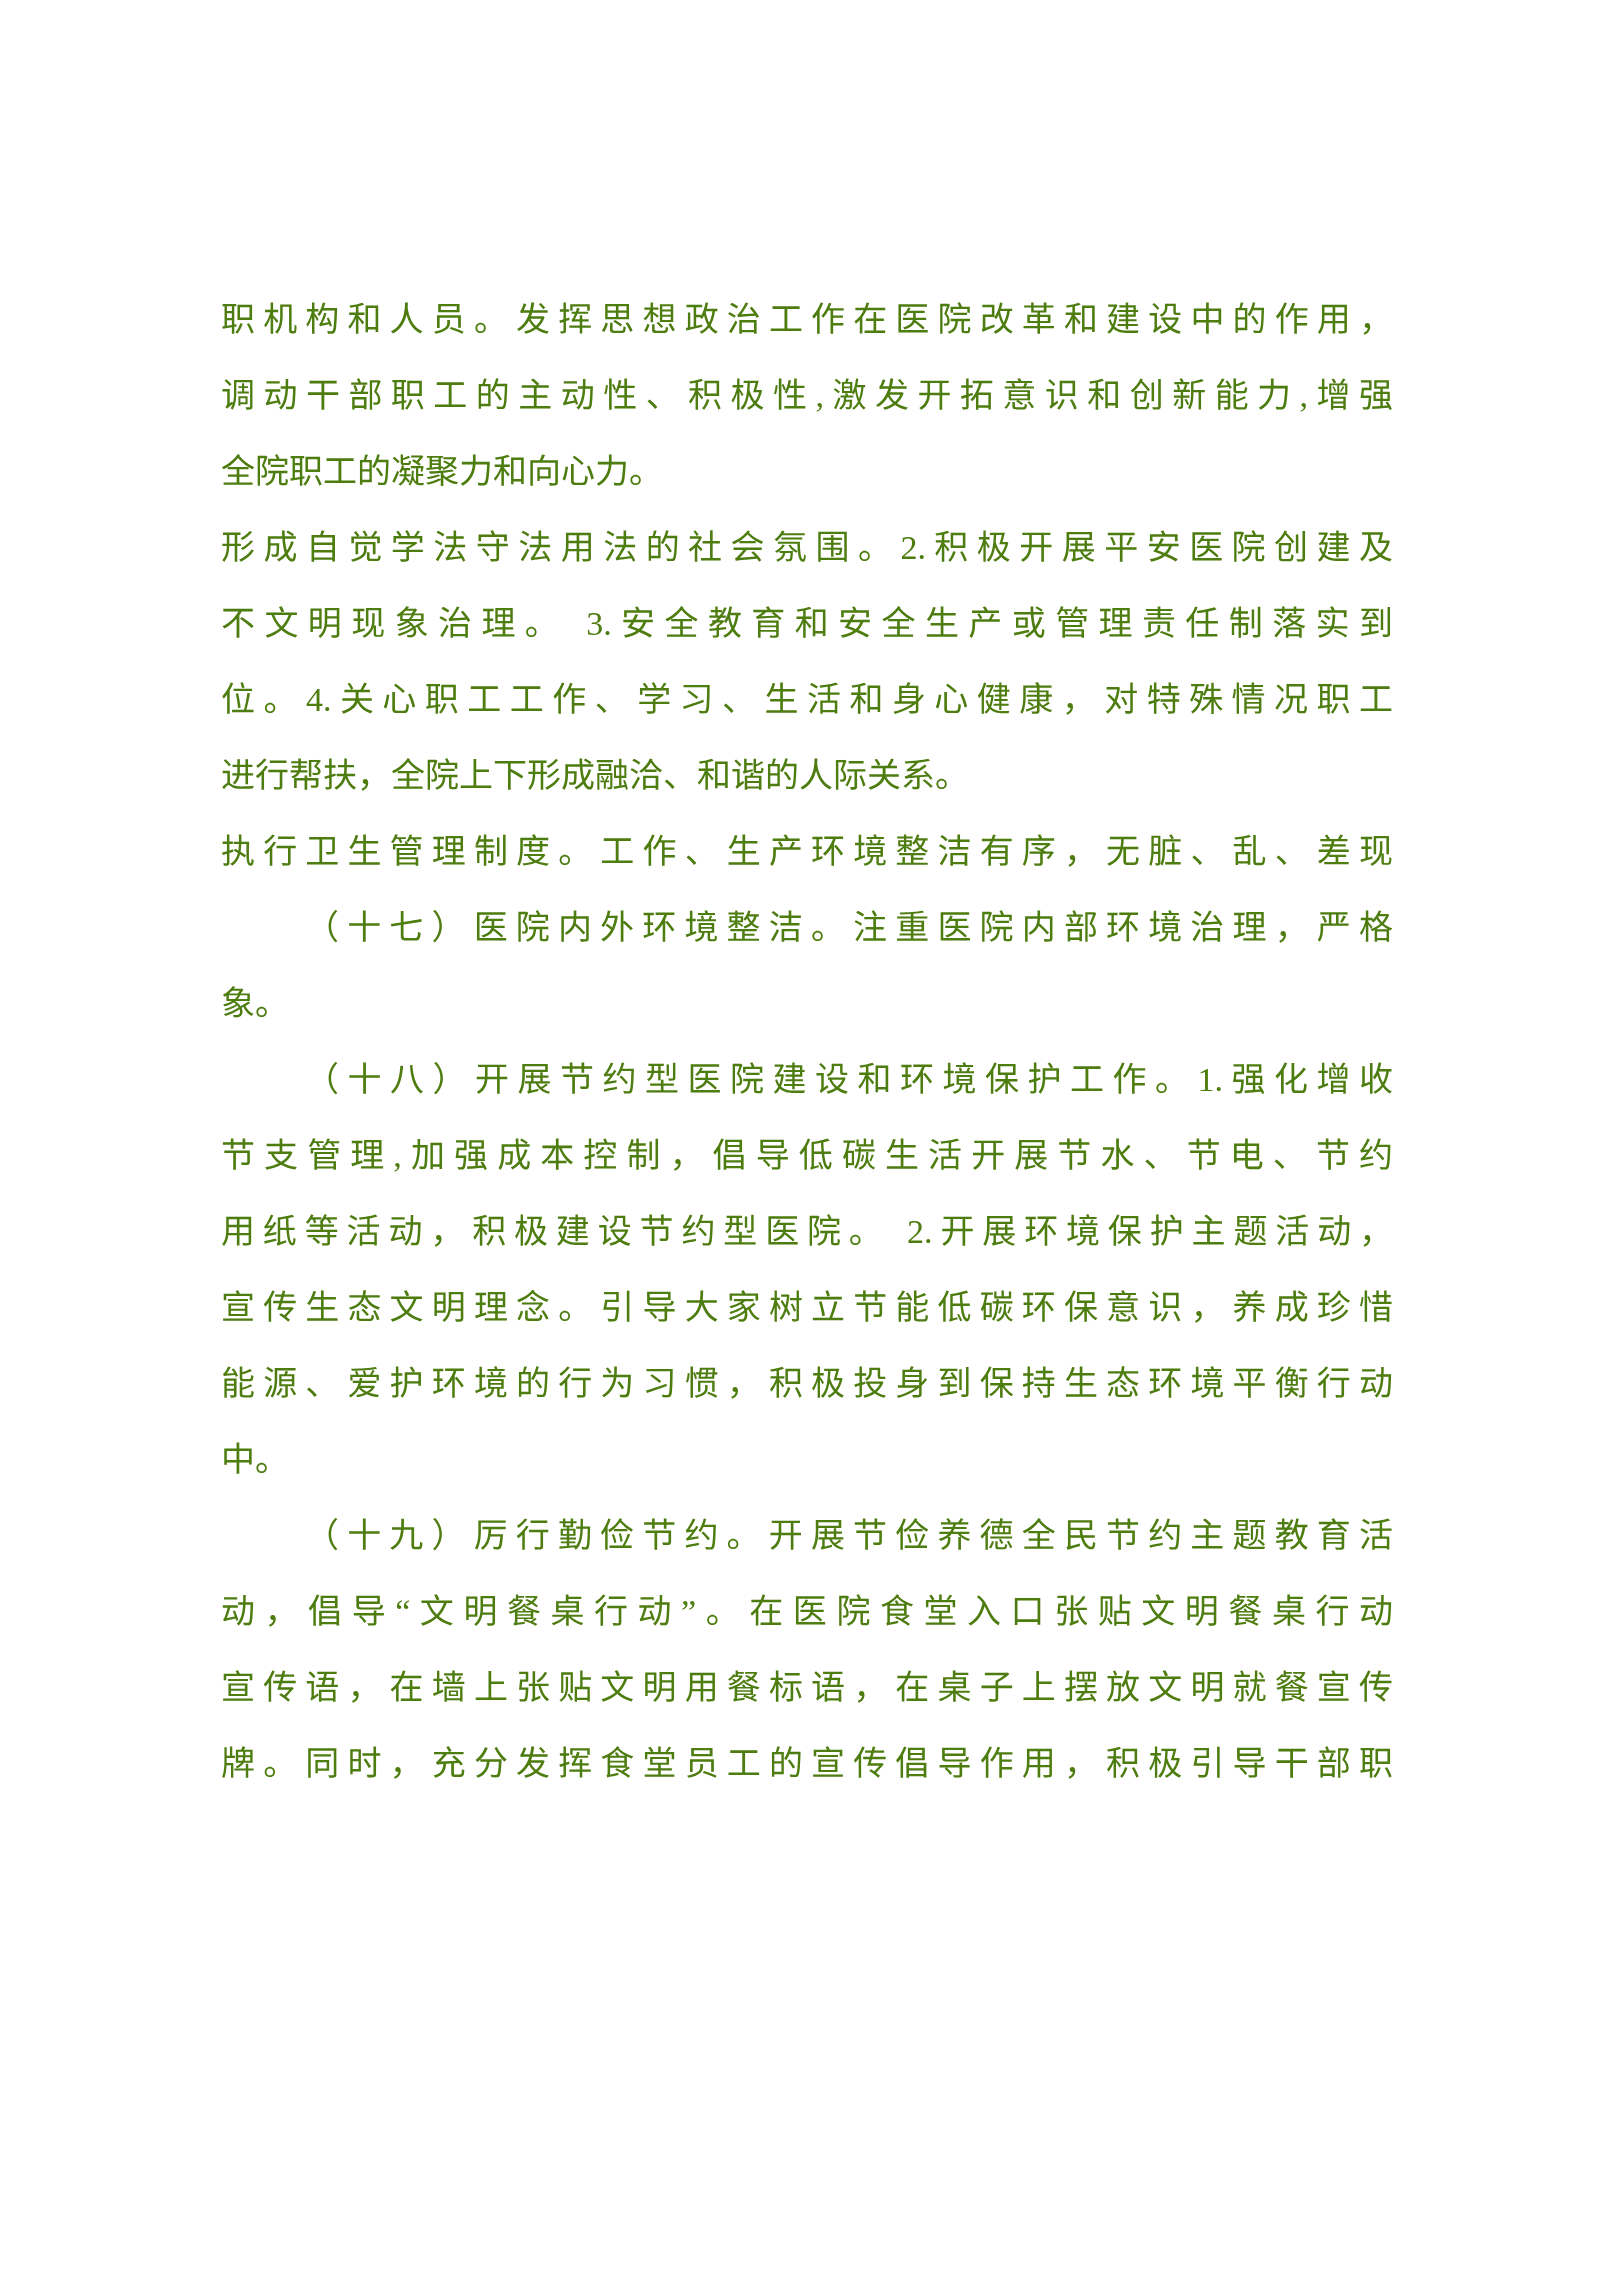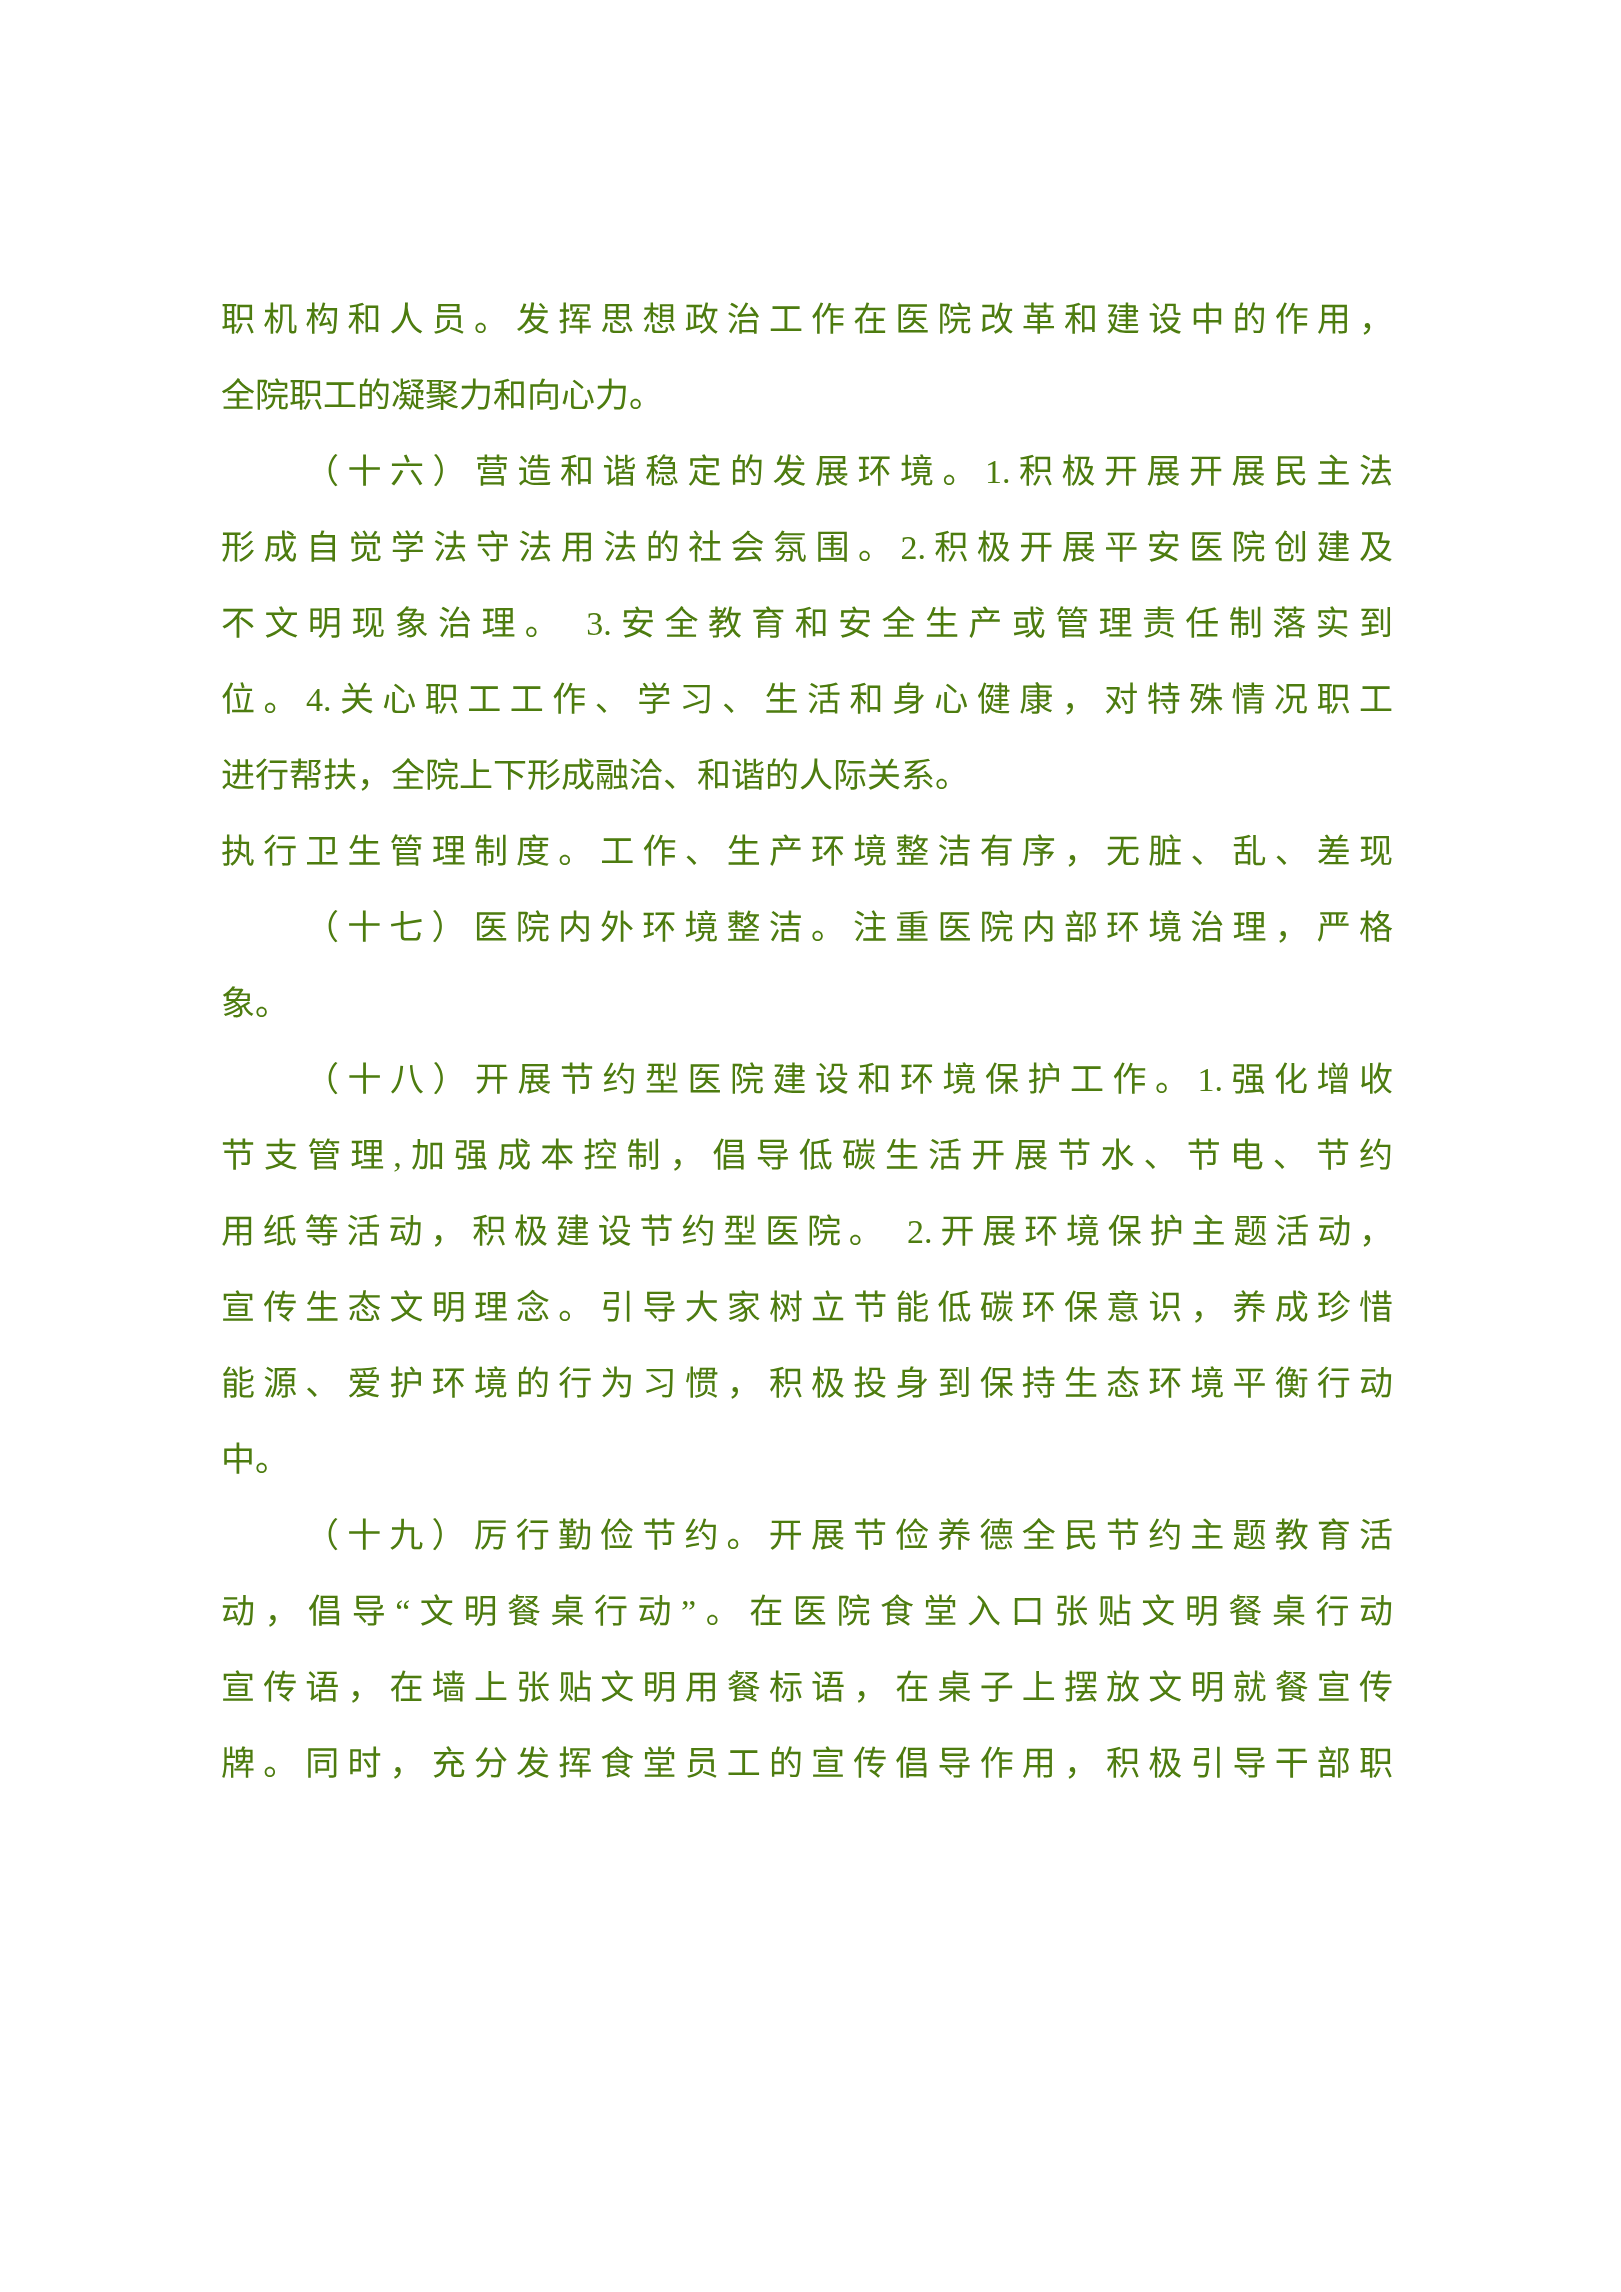--- a/index.html
+++ b/index.html
@@ -46,24 +46,24 @@
     text-indent: 84px;
   }
 </style>
 </head>
 <body>
 
 <div class="doc-page" style="background: rgb(255, 255, 255); color: rgb(0, 0, 0);">
   <div class="doc-body">
       <div class="paragraph">
         <div class="text-line justify">职机构和人员。发挥思想政治工作在医院改革和建设中的作用，</div>
+        <div class="text-line justify">调动干部职工的主动性、积极性,激发开拓意识和创新能力,增强</div>
         <div class="text-line">全院职工的凝聚力和向心力。</div>
       </div>
       <div class="paragraph">
-        <div class="text-line justify indent">（十六）营造和谐稳定的发展环境。1.积极开展开展民主法</div>
         <div class="text-line justify">形成自觉学法守法用法的社会氛围。2.积极开展平安医院创建及</div>
         <div class="text-line justify">不文明现象治理。 3.安全教育和安全生产或管理责任制落实到</div>
         <div class="text-line justify">位。4.关心职工工作、学习、生活和身心健康，对特殊情况职工</div>
         <div class="text-line">进行帮扶，全院上下形成融洽、和谐的人际关系。</div>
       </div>
       <div class="paragraph">
         <div class="text-line justify">执行卫生管理制度。工作、生产环境整洁有序，无脏、乱、差现</div>
         <div class="text-line justify indent">（十七）医院内外环境整洁。注重医院内部环境治理，严格</div>
         <div class="text-line">象。</div>
       </div>

